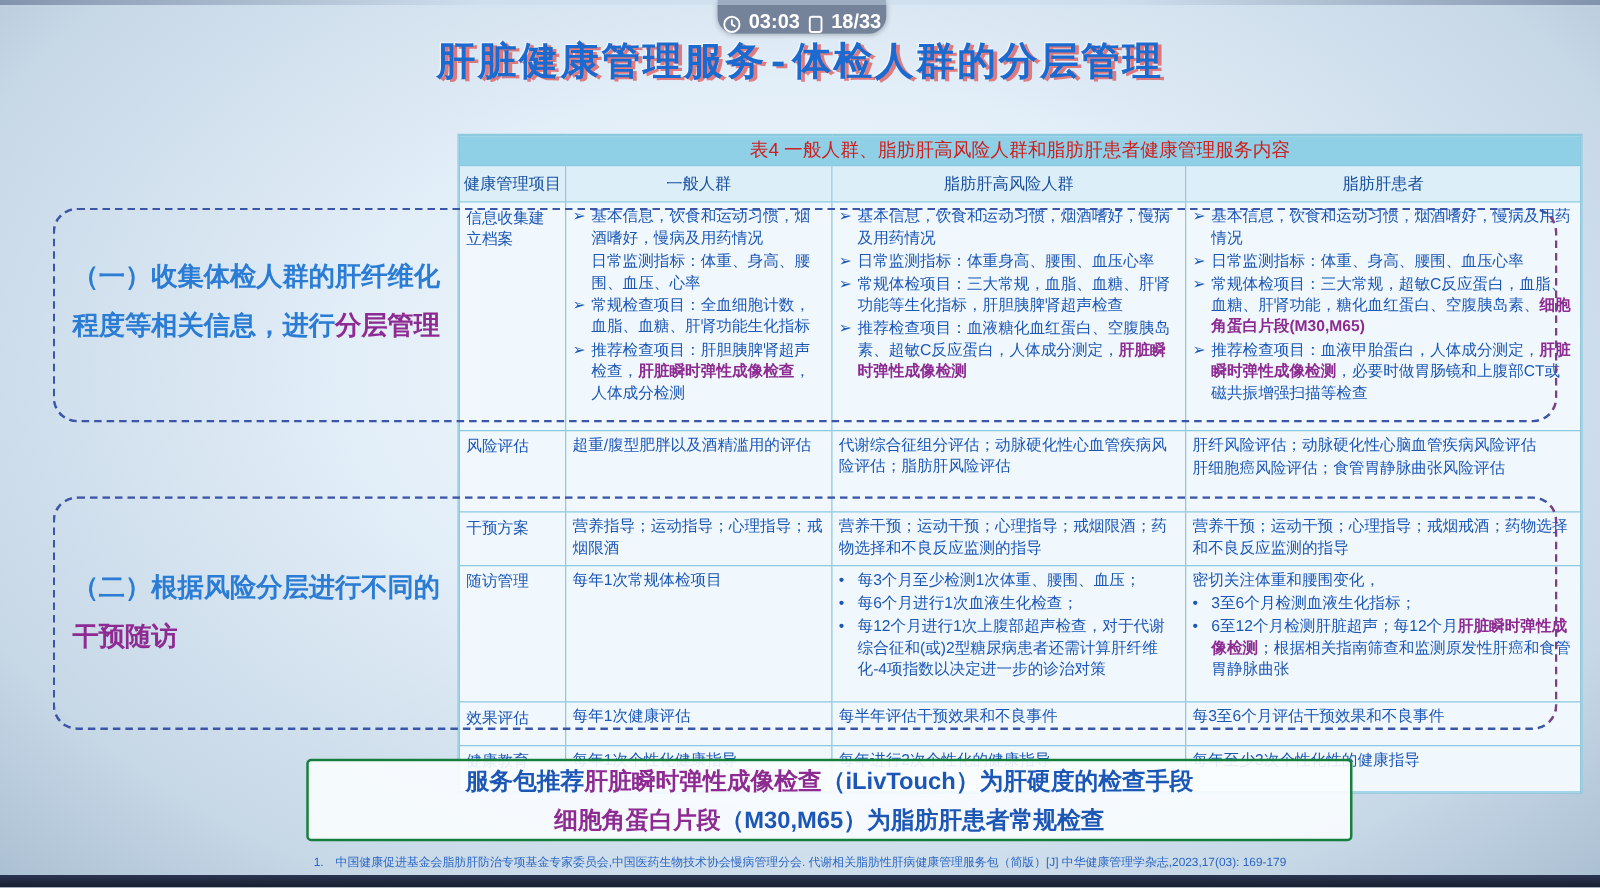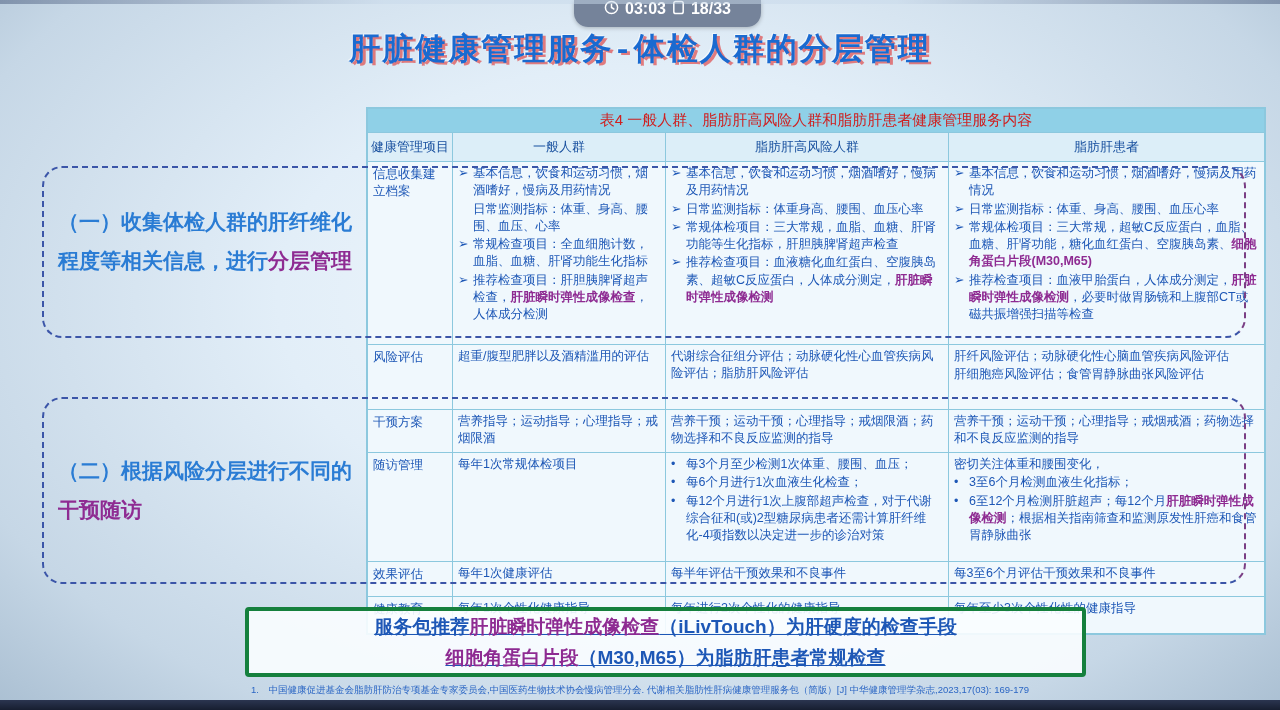--- a/index.html
+++ b/index.html
@@ -14,23 +14,23 @@
   
   .slide-title{
     position:absolute;top:7px;left:0;width:100%;text-align:center;
     font-size:31px;font-weight:bold;color:#1a6ad0;letter-spacing:2px;z-index:2;
     text-shadow:3px 2px 0 rgba(222,62,62,.65), -1px -1px 0 rgba(255,255,255,.55);
     font-family:Liberation Mono, monospace;
   }
 
   
   .rec-overlay{
-    position:absolute;left:574px;top:0;height:27px;padding:0 30px;z-index:10;
+    position:absolute;left:574px;top:0;height:27px;padding:0 4px;z-index:10;
     background:rgba(99,113,138,.85);border-radius:0 0 14px 14px;
-    display:flex;align-items:flex-start;gap:6px;color:#fff;font-size:16px;font-weight:bold;
+    display:flex;align-items:flex-end;gap:6px;color:#fff;font-size:16px;font-weight:bold;
     box-shadow:0 1px 4px rgba(0,0,0,.25);
   }
   .rec-overlay svg{display:block;}
 
   
   .dash-box{position:absolute;border:2px dashed #3b55a8;border-radius:20px;pointer-events:none;z-index:6;}
   #dash1{left:42px;top:166px;width:1200px;height:168px;border-right-color:#7a3f85;}
   #dash2{left:42px;top:397px;width:1200px;height:183px;border-right-color:#7a3f85;}
 
   
@@ -56,23 +56,23 @@
   tr.r3>td{height:102px}
   tr.r4>td{height:28px}
   tr.r5>td{height:30px}
   .para{display:flex;margin:0 0 1px 0;}
   .bullet{flex:none;width:15px;}
   .ptext{flex:1;}
 
   
   #note{
     position:absolute;left:245px;top:607px;width:833px;height:62px;z-index:4;
-    background:rgba(250,253,255,.9);border:4px solid #15803d;border-radius:4px;
+    background:rgba(250,253,255,.9);border:2px solid #15803d;border-radius:4px;
     display:flex;flex-direction:column;justify-content:center;align-items:center;gap:5px;
-    font-size:19px;font-weight:bold;color:#1d57b6;text-decoration:underline;
+    font-size:19px;font-weight:bold;color:#1d57b6;
   }
 
   
   #footer{position:absolute;left:0;top:684px;width:100%;text-align:center;font-size:9.5px;color:#2b66c4;z-index:4;}
 </style>
 </head>
 <body>
 
 <div class="edge-top"></div>
 

